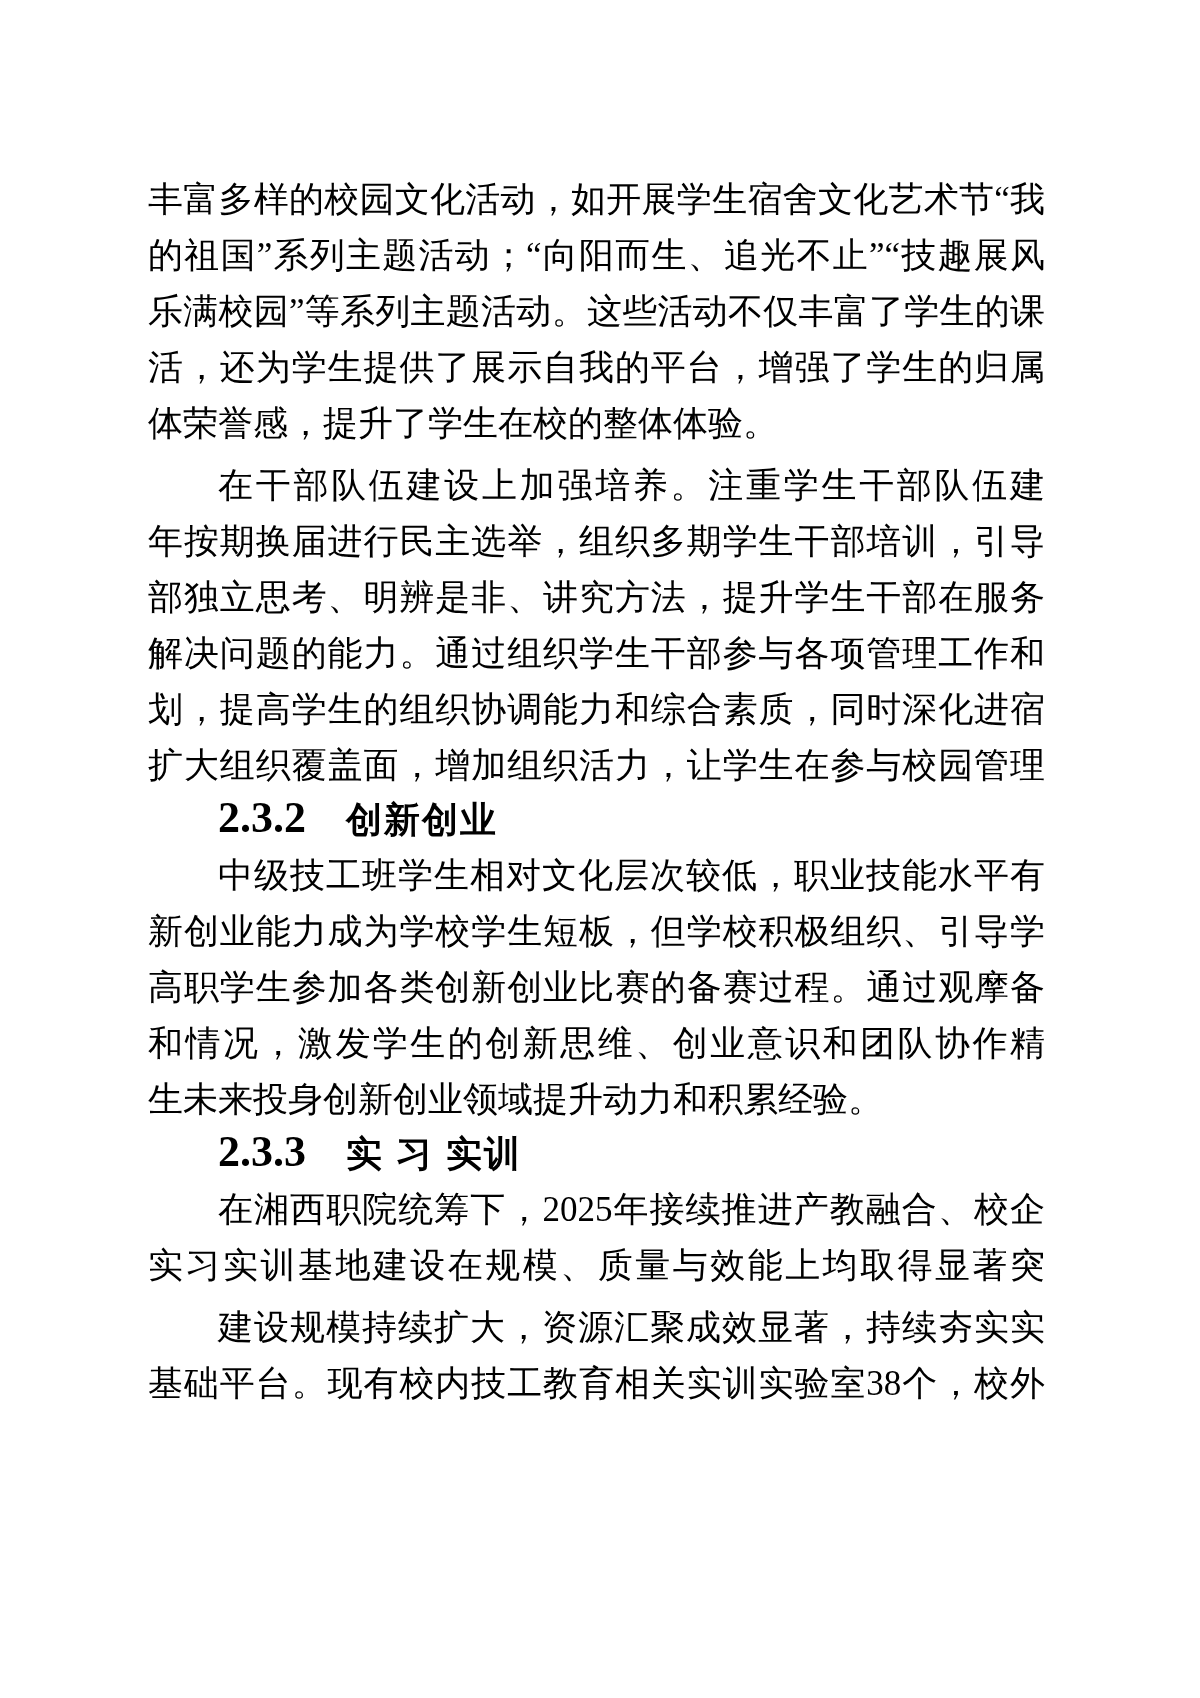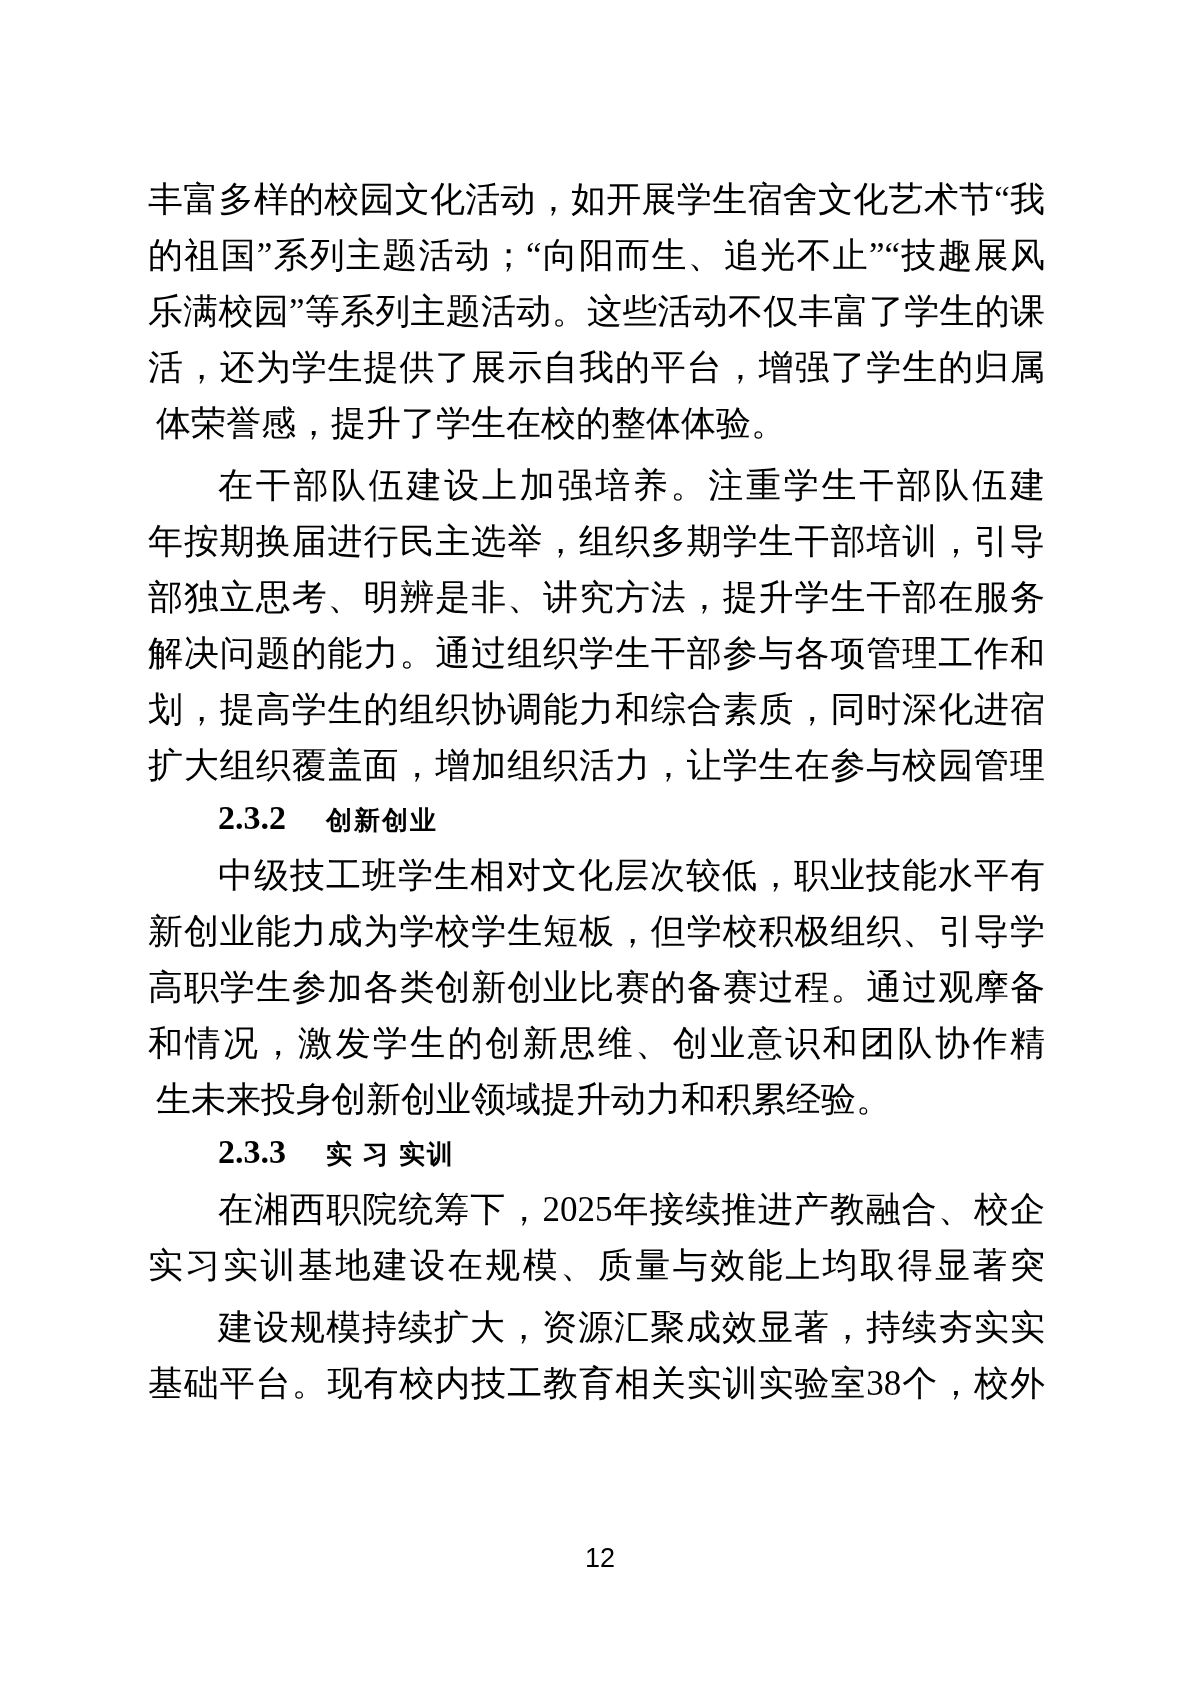--- a/index.html
+++ b/index.html
@@ -34,41 +34,40 @@
     height: 56px;
     line-height: 56px;
     overflow: hidden;
     text-align: justify;
     text-align-last: justify;
     white-space: normal;
   }
   .line.para-end {
     text-align: center;
     text-align-last: left;
-    margin-left: 8px;
   }
   .line.indent { padding-left: 70px; }
   
   .heading {
     height: 48px;
     line-height: 48px;
     padding-left: 70px;
     margin: 0;
     white-space: nowrap;
   }
   .h-num {
     font-family: "Liberation Serif", serif;
     font-weight: bold;
-    font-size: 34px;
+    font-size: 44px;
     margin-right: 40px;
   }
   .h-title {
-    font-family: Liberation Serif, serif;
+    font-family: Liberation Sans, sans-serif;
     font-weight: bold;
-    font-size: 26px;
+    font-size: 36px;
     letter-spacing: 2px;
   }
   
   .page-number {
     position: absolute;
     left: 0;
     top: 1542px;
     width: 100%;
     height: 32px;
     line-height: 32px;
@@ -109,14 +108,13 @@
       <div class="heading"><span class="h-num">2.3.3</span><span class="h-title">实 习 实训</span></div>
       <div class="para">
         <div class="line indent">在湘西职院统筹下，2025年接续推进产教融合、校企合作，</div>
         <div class="line">实习实训基地建设在规模、质量与效能上均取得显著突破，为高</div>
       </div>
       <div class="para">
         <div class="line indent">建设规模持续扩大，资源汇聚成效显著，持续夯实实践教学</div>
         <div class="line">基础平台。现有校内技工教育相关实训实验室38个，校外稳定的</div>
       </div>
     </div>
-  <div class="page-number">12</div>
 </div>
 
 </body></html>

